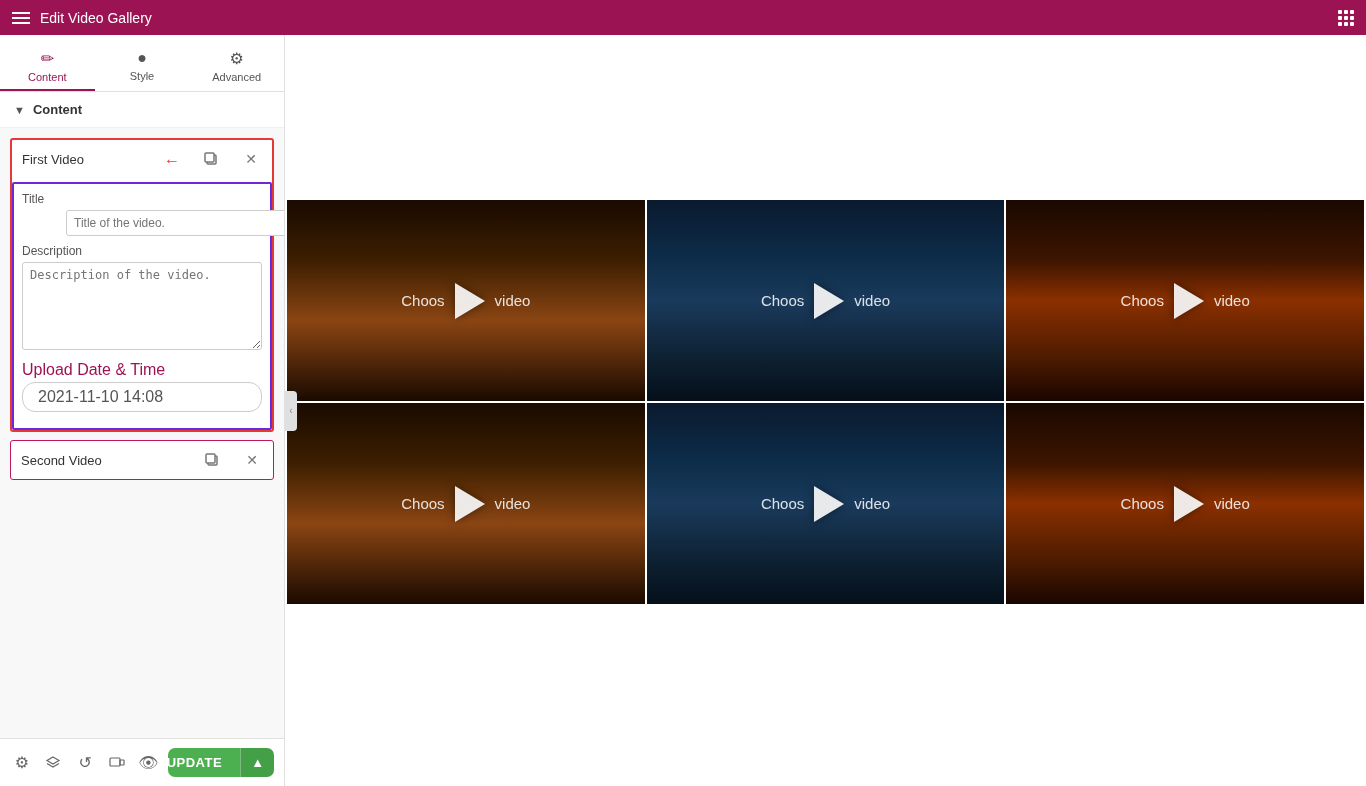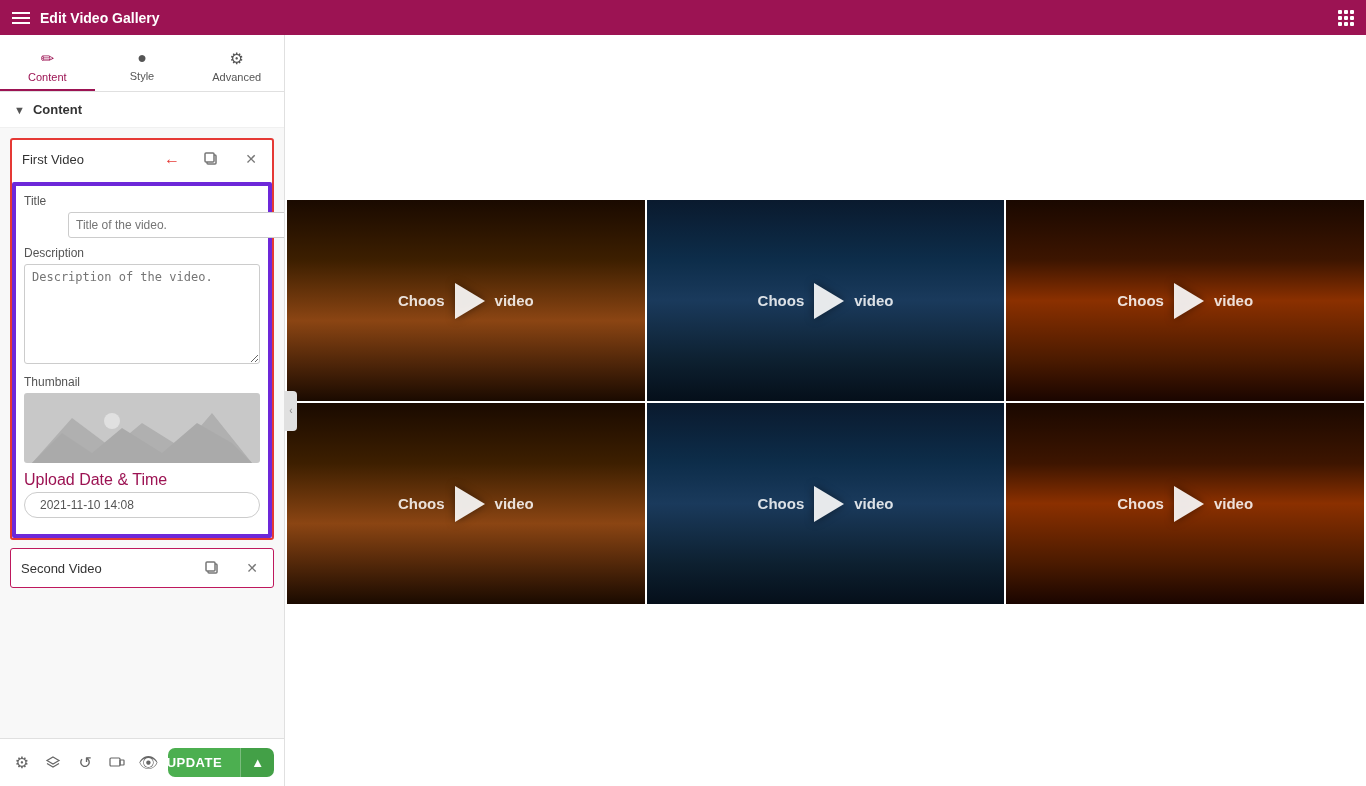--- a/index.html
+++ b/index.html
@@ -10,21 +10,21 @@
       background: #9c1353;
       color: white;
       height: 35px;
       display: flex;
       align-items: center;
       justify-content: space-between;
       padding: 0 12px;
       flex-shrink: 0;
     }
     .top-bar-left { display: flex; align-items: center; gap: 10px; }
-    .top-bar-title { font-size: 14px; font-weight: 700; }
+    .top-bar-title { font-size: 14px; font-weight: 400; }
     .hamburger-icon { cursor: pointer; display: flex; flex-direction: column; gap: 3px; }
     .hamburger-icon span { width: 18px; height: 2px; background: white; display: block; }
     .grid-icon { cursor: pointer; display: grid; grid-template-columns: 1fr 1fr 1fr; gap: 2px; width: 16px; }
     .grid-icon span { width: 4px; height: 4px; background: white; border-radius: 1px; display: block; }
 
     
     .main-layout { display: flex; flex: 1; overflow: hidden; }
 
     
     .sidebar {
@@ -154,21 +154,21 @@
     }
     .schema-arrow {
       color: #e53935;
       font-size: 14px;
       margin: 0 4px;
     }
 
     
     .schema-fields {
       padding: 8px 8px;
-      border: 4px solid #6d28d9;
+      border: 2px solid #6d28d9;
       margin: 4px 0 0 0;
       border-radius: 2px;
     }
     .field-group { margin-bottom: 8px; }
     .field-label { font-size: 12px; color: #555; margin-bottom: 4px; }
     .field-input {
       width: 100%;
       padding: 5px 7px;
       border: 1px solid #ccc;
       border-radius: 3px;
@@ -180,21 +180,21 @@
     }
     .field-textarea {
       width: 100%;
       padding: 5px 7px;
       border: 1px solid #ccc;
       border-radius: 3px;
       font-size: 12px;
       color: #888;
       background: #fff;
       resize: vertical;
-      height: 100px;
+      height: 88px;
     }
 
     .thumbnail-box {
       width: 100%;
       height: 70px;
       background: #c8c8c8;
       border-radius: 3px;
       display: flex;
       align-items: center;
       justify-content: center;
@@ -203,21 +203,21 @@
     }
 
     
     .thumb-svg { width: 100%; height: 100%; }
 
     .upload-date-label { font-size: 16px; color: #9c1353; margin-bottom: 3px; }
     .upload-date-value {
       padding: 5px 15px;
       border: 1px solid #ccc;
       border-radius: 13px;
-      font-size: 12px;
+      font-size: 16px;
       color: #555;
       background: #fff;
     }
 
     
     .bottom-toolbar {
       height: 48px;
       background: #fff;
       border-top: 1px solid #e0e0e0;
       display: flex;
@@ -287,21 +287,21 @@
       position: absolute;
       top: 0; left: 0; right: 0; bottom: 0;
       display: flex;
       align-items: center;
       justify-content: center;
       gap: 0;
     }
     .play-text {
       color: rgba(255,255,255,0.85);
       font-size: 15px;
-      font-weight: 700;
+      font-weight: 400;
     }
     .play-btn {
       width: 50px;
       height: 50px;
       display: flex;
       align-items: center;
       justify-content: center;
     }
     .play-triangle {
       width: 0;
@@ -409,33 +409,20 @@
             <div class="field-group">
               <div class="field-label">Title</div>
               <input class="field-input" type="text" placeholder="Title of the video." style="">
             </div>
 
             <div class="field-group">
               <div class="field-label">Description</div>
               <textarea class="field-textarea" placeholder="Description of the video." style=""></textarea>
             </div>
 
-            <div class="field-group">
-              <div class="field-label">Thumbnail</div>
-              <div class="thumbnail-box">
-                <svg class="thumb-svg" viewBox="0 0 220 70" xmlns="http://www.w3.org/2000/svg">
-                  <rect width="220" height="70" fill="#c8c8c8"></rect>
-
-                  <polygon points="0,70 40,25 80,55 110,30 150,55 180,20 220,70" fill="#b0b0b0"></polygon>
-                  <polygon points="0,70 30,40 60,60 90,35 130,60 165,30 200,50 220,70" fill="#aaa"></polygon>
-
-                  <circle cx="80" cy="28" r="8" fill="#e0e0e0"></circle>
-                </svg>
-              </div>
-            </div>
 
             <div class="field-group">
               <div class="upload-date-label">Upload Date &amp; Time</div>
               <div class="upload-date-value">2021-11-10 14:08</div>
             </div>
           </div>
         </div>
 
         <div class="video-item-card">
           <div class="video-item-header">

